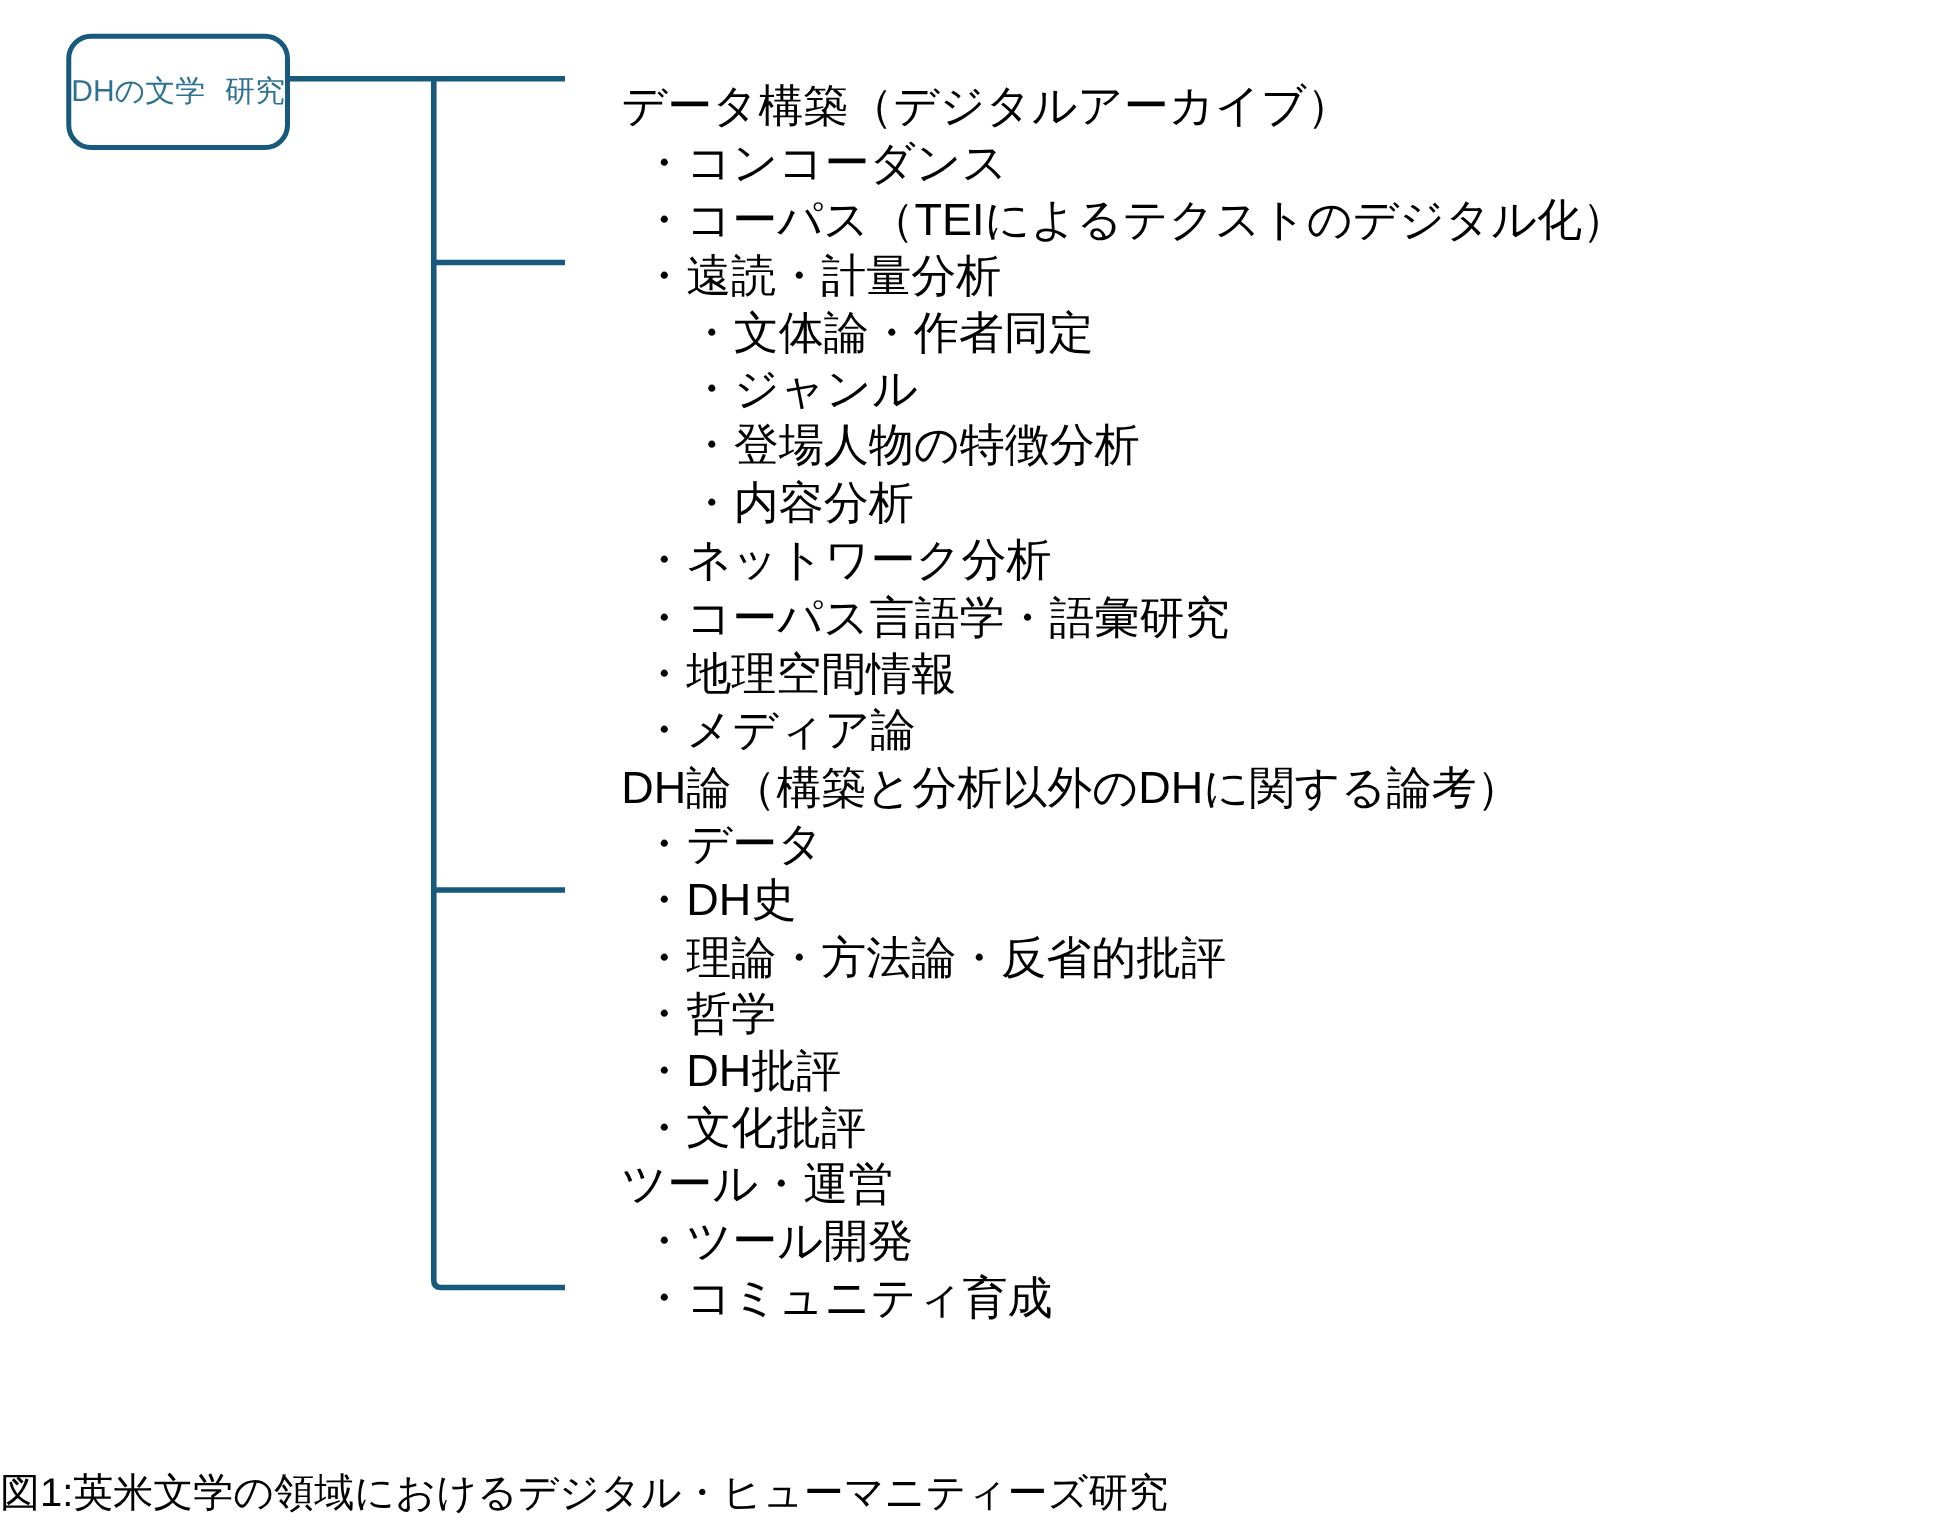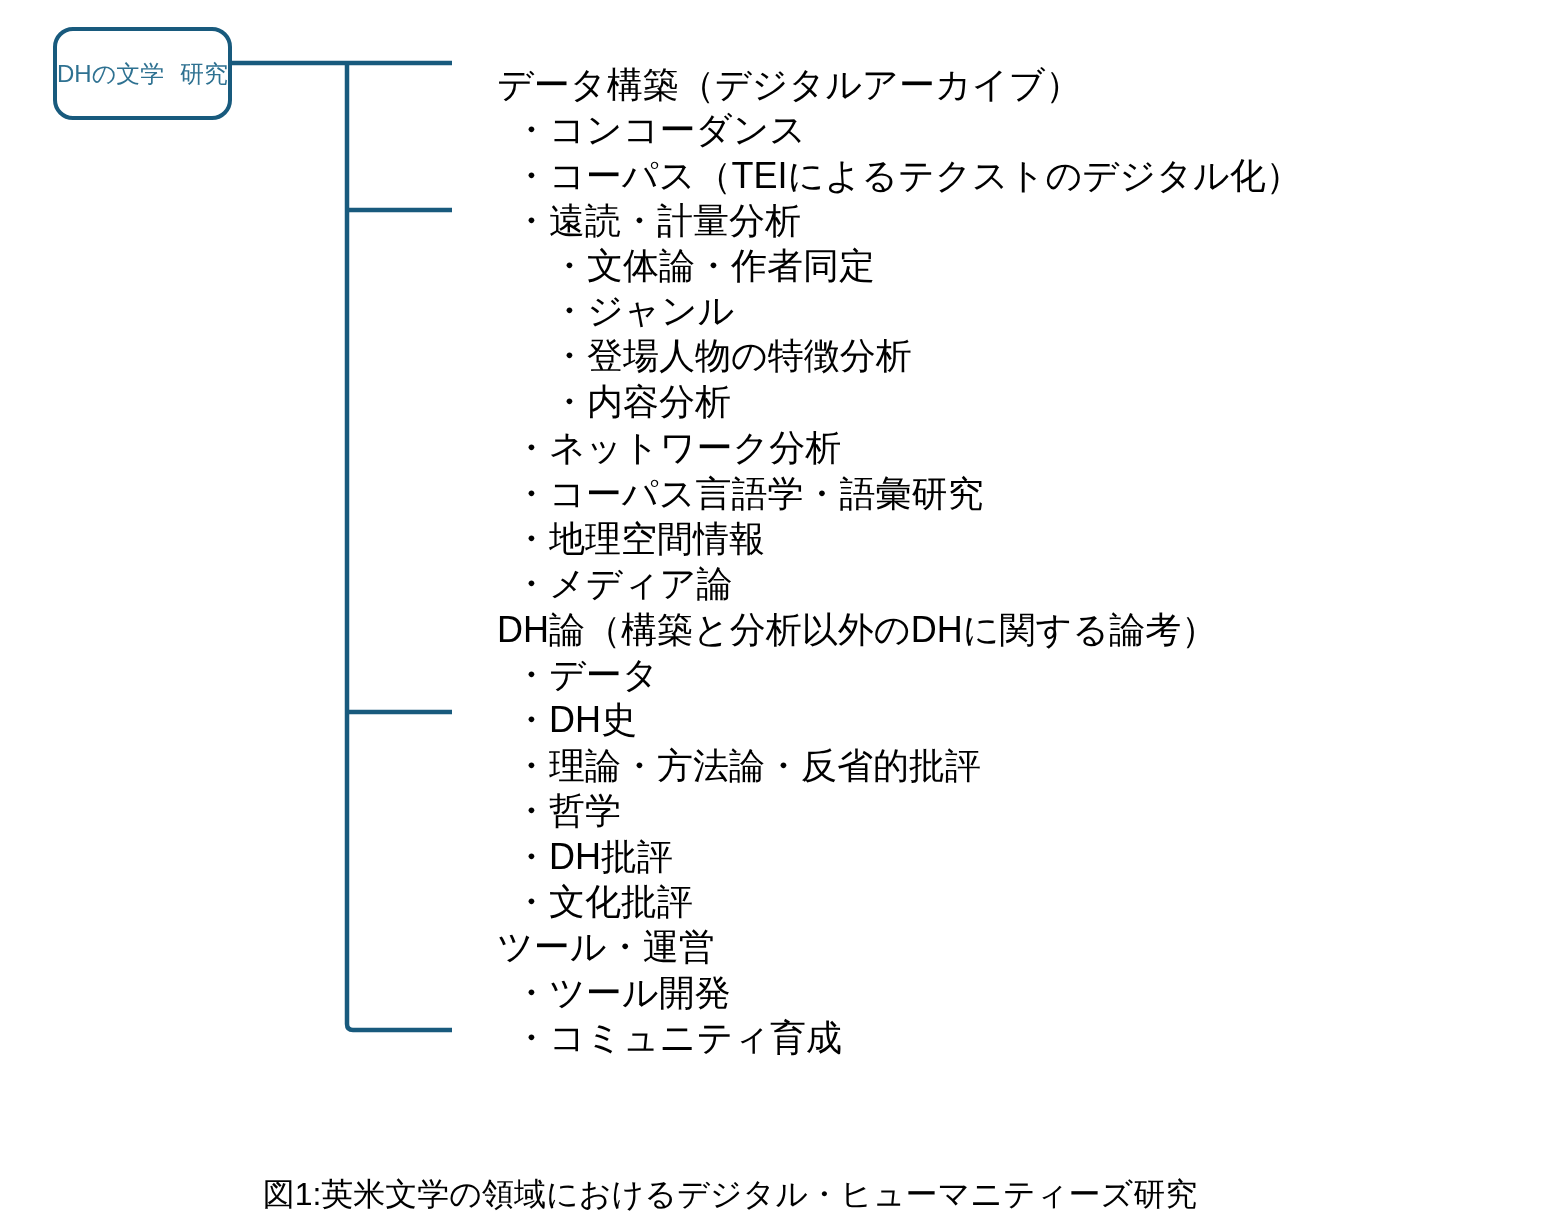--- a/index.html
+++ b/index.html
@@ -65,21 +65,21 @@
     color:var(--text-color);
   }
   .tree-line.lv0{padding-left:0;}
   .tree-line.lv1{padding-left:16px;}
   .tree-line.lv2{padding-left:54px;font-family:Liberation Serif, serif;}
   .figure-caption{
     position:absolute;
     left:0;
     top:1174px;
     width:1460px;
-    text-align:center;
+    text-align:left;
     font-size:32px;
     line-height:40px;
     color:var(--text-color);
     white-space:nowrap;
   }
 </style>
 </head>
 <body>
 
 <div class="canvas">

